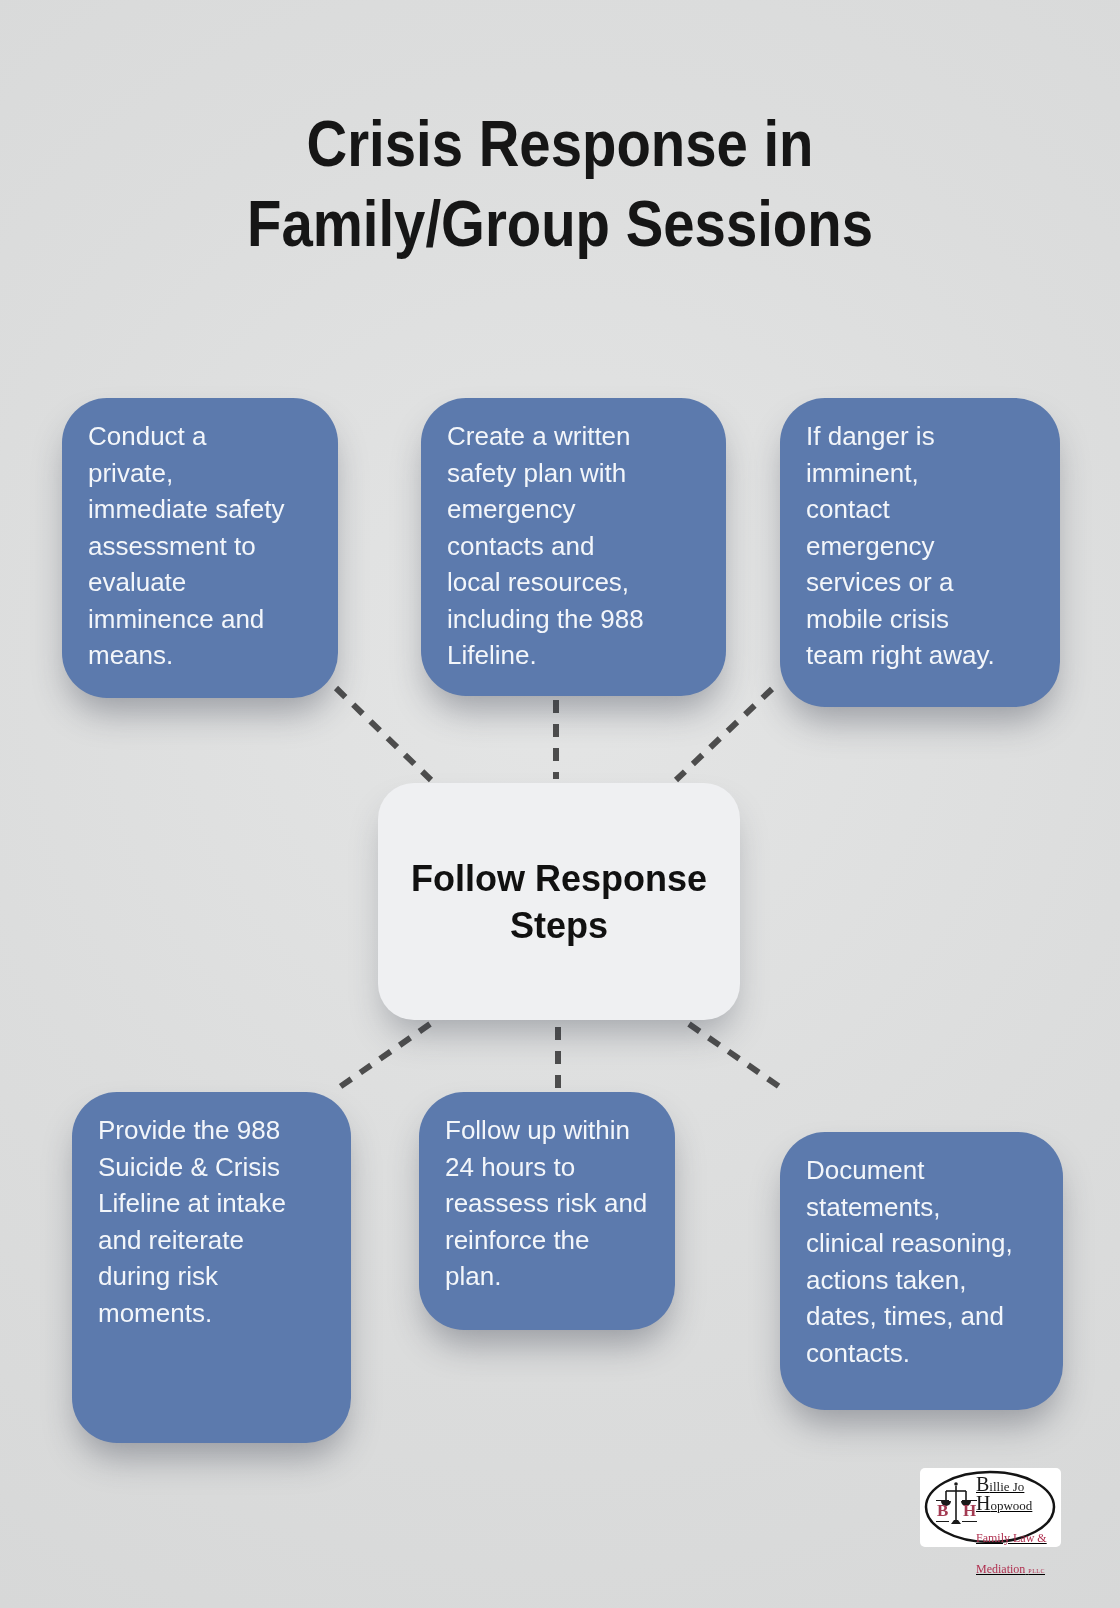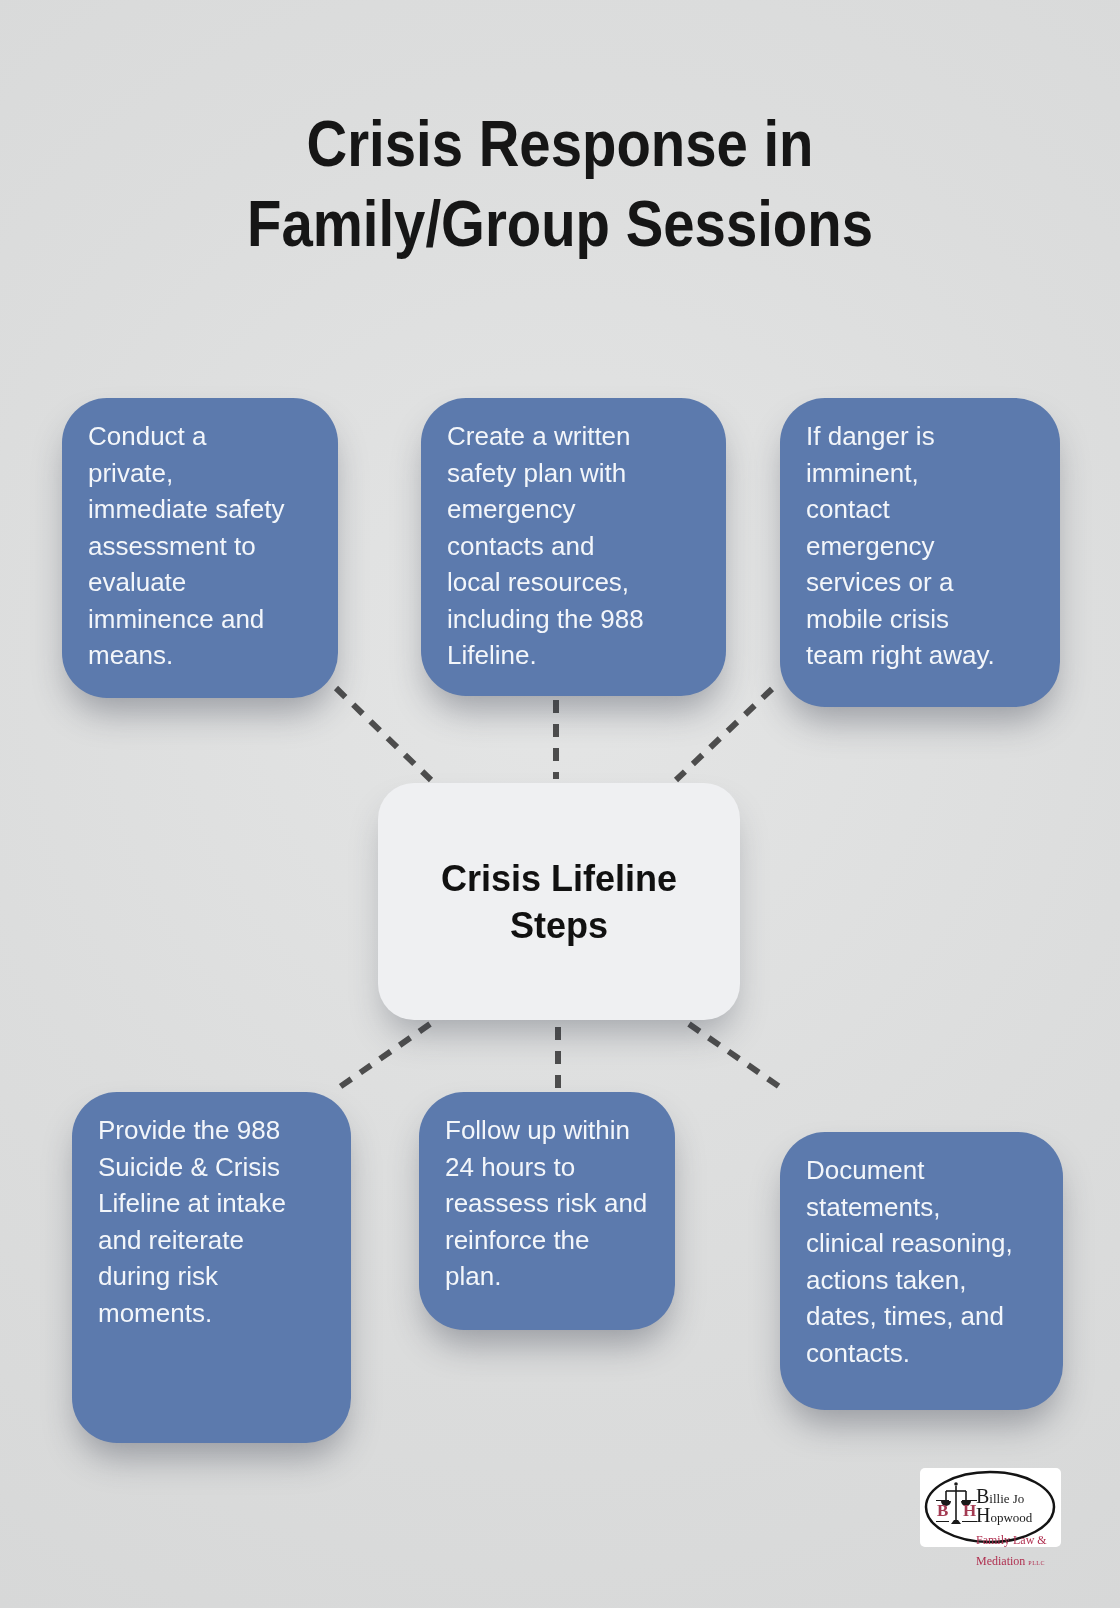--- a/index.html
+++ b/index.html
@@ -60,24 +60,24 @@
     background:#ffffff;border-radius:5px;
   }
   .logo-card svg{position:absolute;left:0;top:0;}
   .logo-mono{
     position:absolute;top:32px;color:#a33b52;
     font-family:"Liberation Serif",serif;font-weight:bold;font-size:17px;line-height:20px;
     border-top:1.5px solid #1a1a1a;border-bottom:1.5px solid #1a1a1a;padding:0 1px;
   }
   .logo-mono-b{left:16px;}
   .logo-mono-h{left:42px;}
-  .logo-text{position:absolute;left:56px;top:20px;width:82px;font-family:"Liberation Serif",serif;}
+  .logo-text{position:absolute;left:56px;top:8px;width:82px;font-family:"Liberation Serif",serif;text-decoration:underline;}
   .logo-name{color:#1c1c1c;font-size:13px;line-height:17px;}
   .logo-name::first-letter{font-size:20px;}
-  .logo-tagline{color:#b03050;font-size:12px;line-height:13px;margin-top:8px;}
+  .logo-tagline{color:#b03050;font-size:12px;line-height:13px;margin-top:18px;}
   .logo-suffix{font-size:6px;letter-spacing:0.5px;}
 </style>
 </head>
 <body>
 
 <div class="canvas">
 
   <header class="title">
     <span class="title-line">Crisis Response in</span>
     <span class="title-line">Family/Group Sessions</span>
@@ -116,21 +116,21 @@
     <p class="card-text">If danger is
 imminent,
 contact
 emergency
 services or a
 mobile crisis
 team right away.</p>
   </section>
 
   <div class="center-card">
-    <p class="center-text">Crisis Lifeline Steps</p>
+    <p class="center-text">Follow Response Steps</p>
   </div>
 
   <section class="card card-bl">
     <p class="card-text">Provide the 988
 Suicide &amp; Crisis
 Lifeline at intake
 and reiterate
 during risk
 moments.</p>
   </section>

